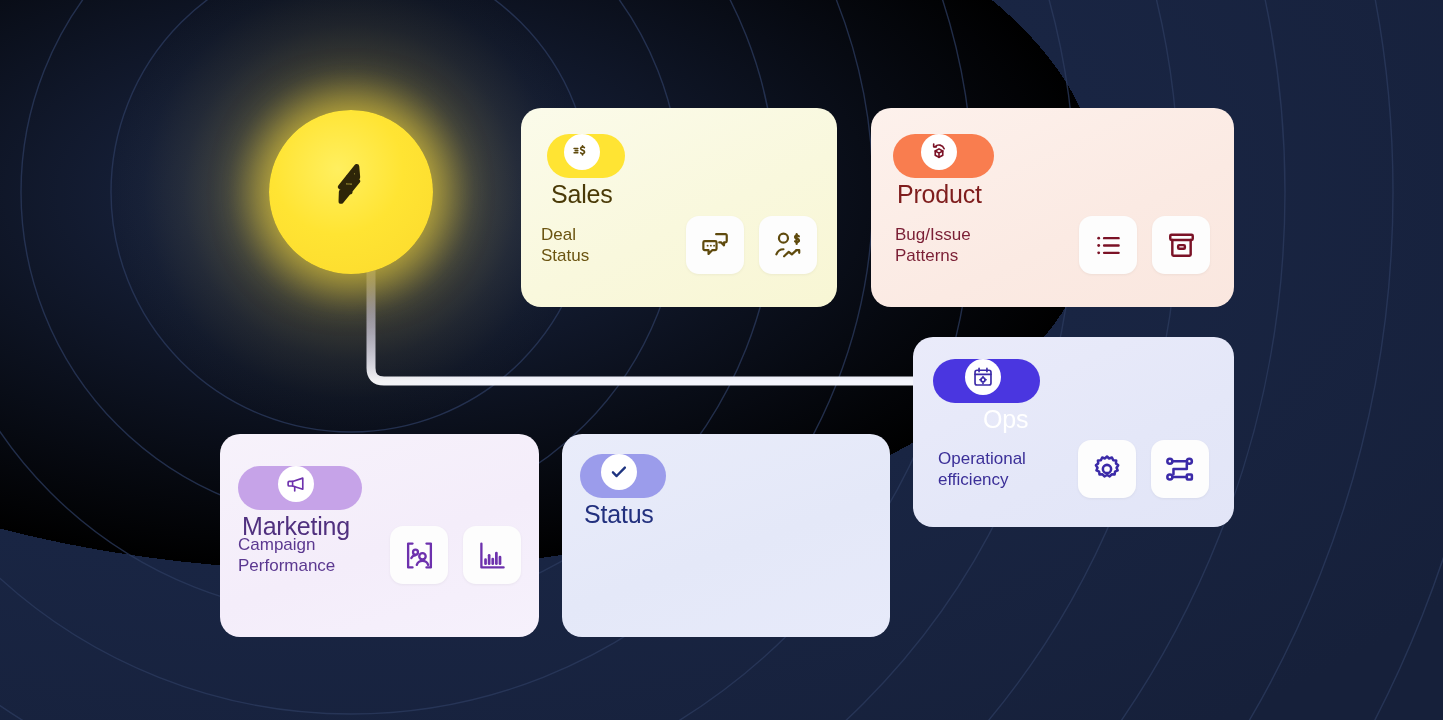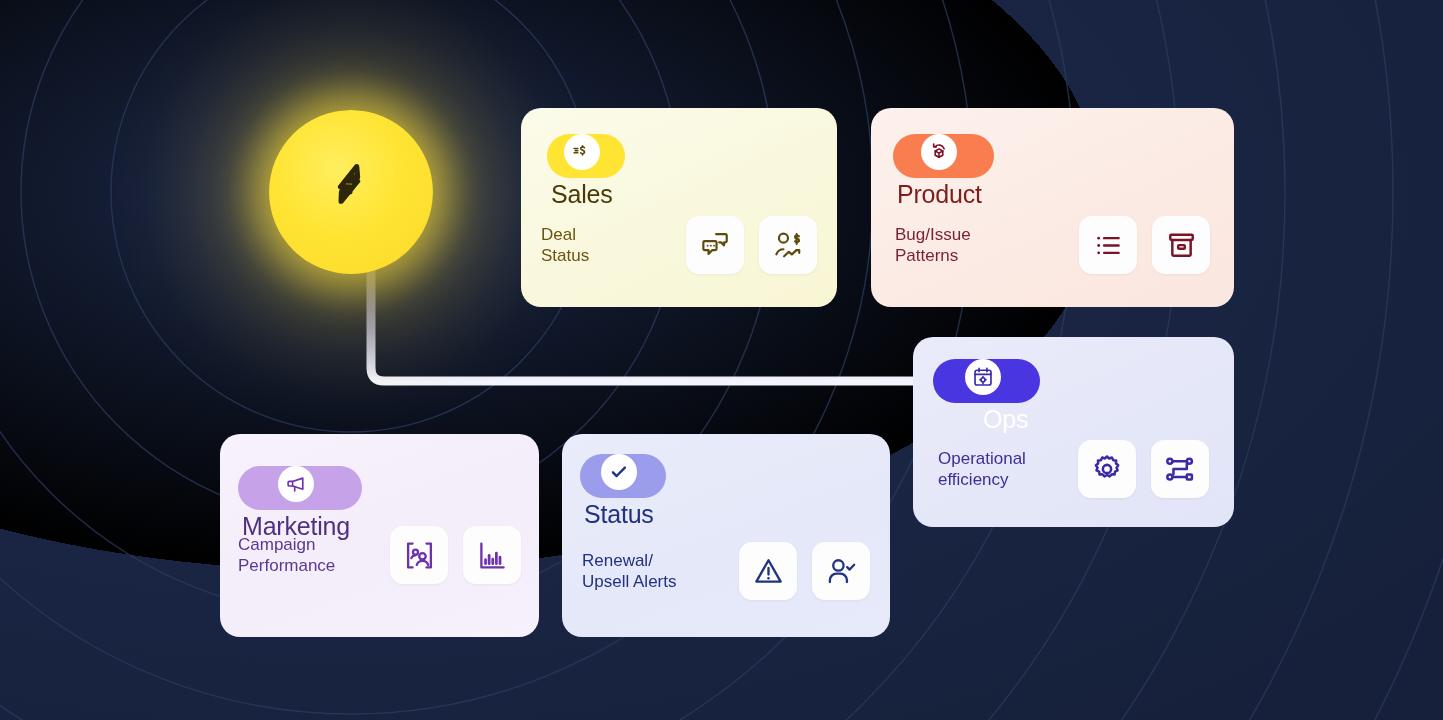--- a/index.html
+++ b/index.html
@@ -291,35 +291,15 @@
 
   <div class="card" id="card-success">
     <div class="badge" style="left:18px; top:20px; background:#9b9ceb;">
       <span class="badge-ico">
         <svg width="22" height="22" viewBox="0 0 24 24" fill="none" stroke="#1e3480" stroke-width="2.6" stroke-linejoin="round" stroke-linecap="round">
           <path d="M5.4 12.4l4 4 9-9.2"></path>
         </svg>
       </span>
       <span class="badge-label" style="color:#22307e;">Status</span>
     </div>
-    <div class="card-body" style="top:108px; padding:0 20px;">
-      <div class="metric" style="color:#23317f;">Renewal/
-Upsell Alerts</div>
-      <div class="tiles">
-        <div class="tile">
-          <svg width="31" height="31" viewBox="0 0 24 24" fill="none" stroke="#1e3480" stroke-width="1.8" stroke-linejoin="round" stroke-linecap="round">
-            <path d="M12 3.3L21.4 19.8H2.6z"></path>
-            <path d="M12 9.2v5.1"></path>
-            <circle cx="12" cy="17.2" r=".95" fill="#1e3480" stroke="none"></circle>
-          </svg>
-        </div>
-        <div class="tile">
-          <svg width="31" height="31" viewBox="0 0 24 24" fill="none" stroke="#1e3480" stroke-width="1.8" stroke-linejoin="round" stroke-linecap="round">
-            <circle cx="9.6" cy="7.3" r="4"></circle>
-            <path d="M3 20.2v-1.5a5 5 0 0 1 5-5h3.2a5 5 0 0 1 5 5v1.5"></path>
-            <path d="M16.4 8.6l1.9 1.9 3.5-3.7"></path>
-          </svg>
-        </div>
-      </div>
-    </div>
   </div>
 
 </div>
 
 </body></html>

